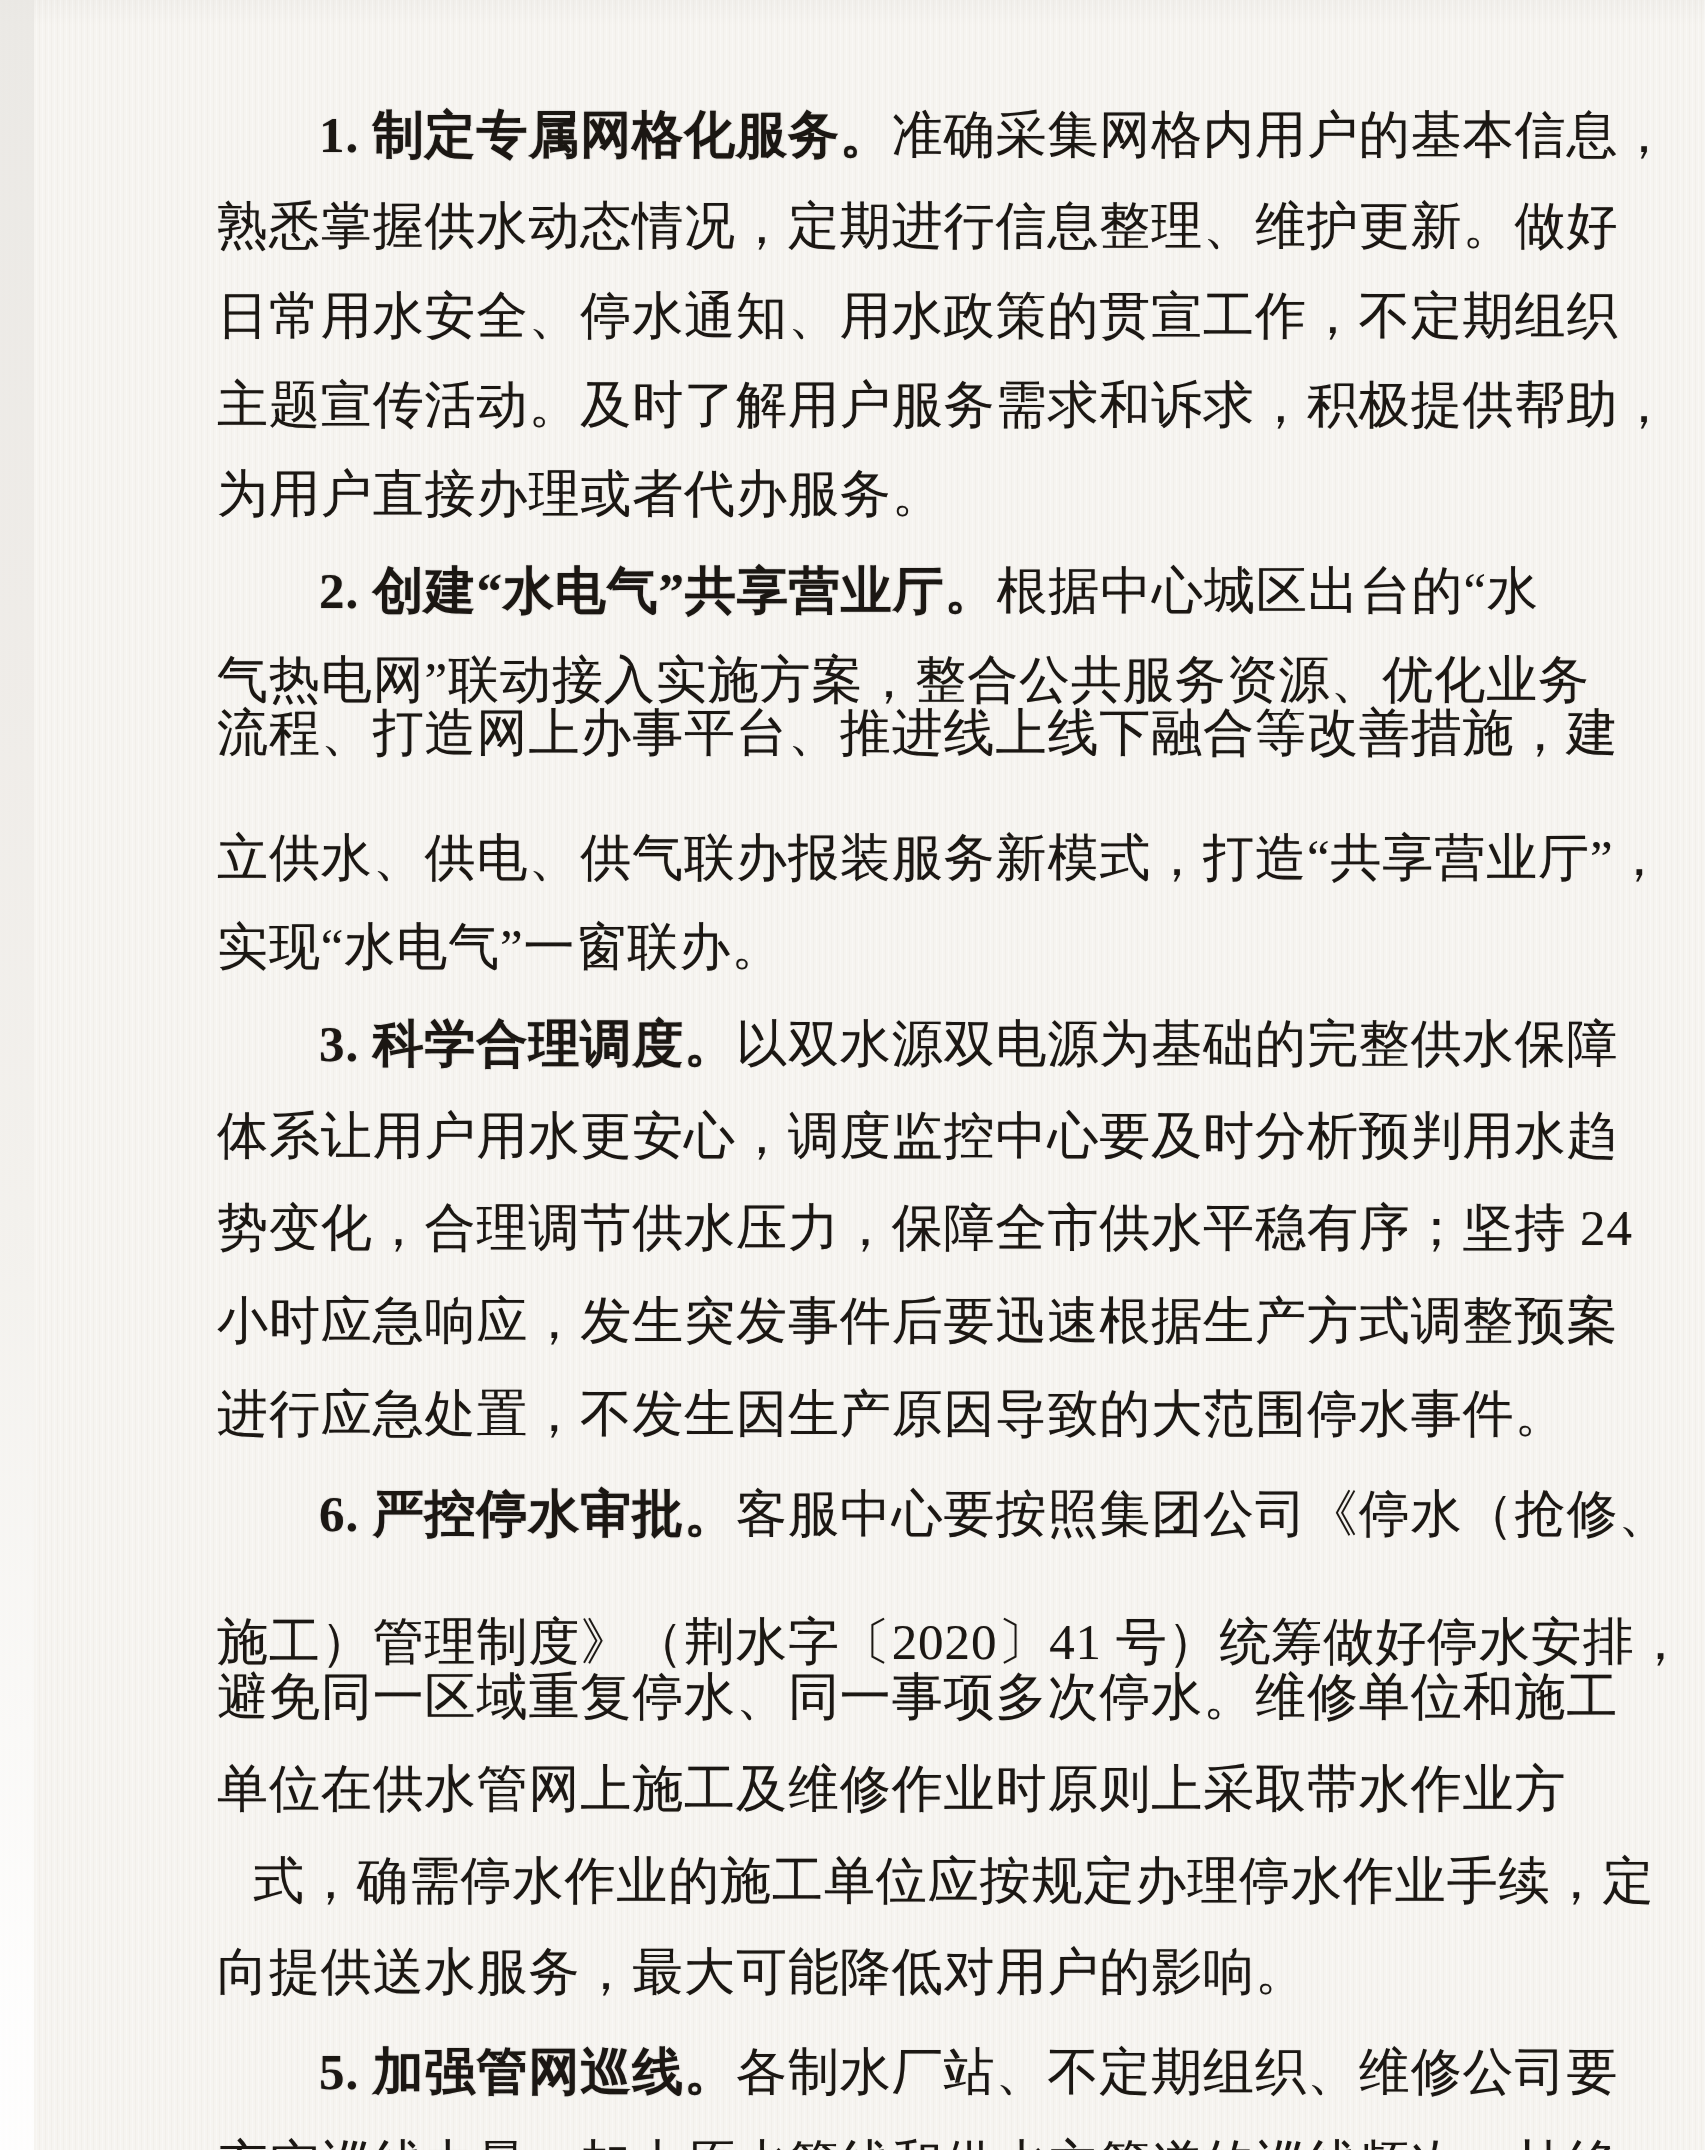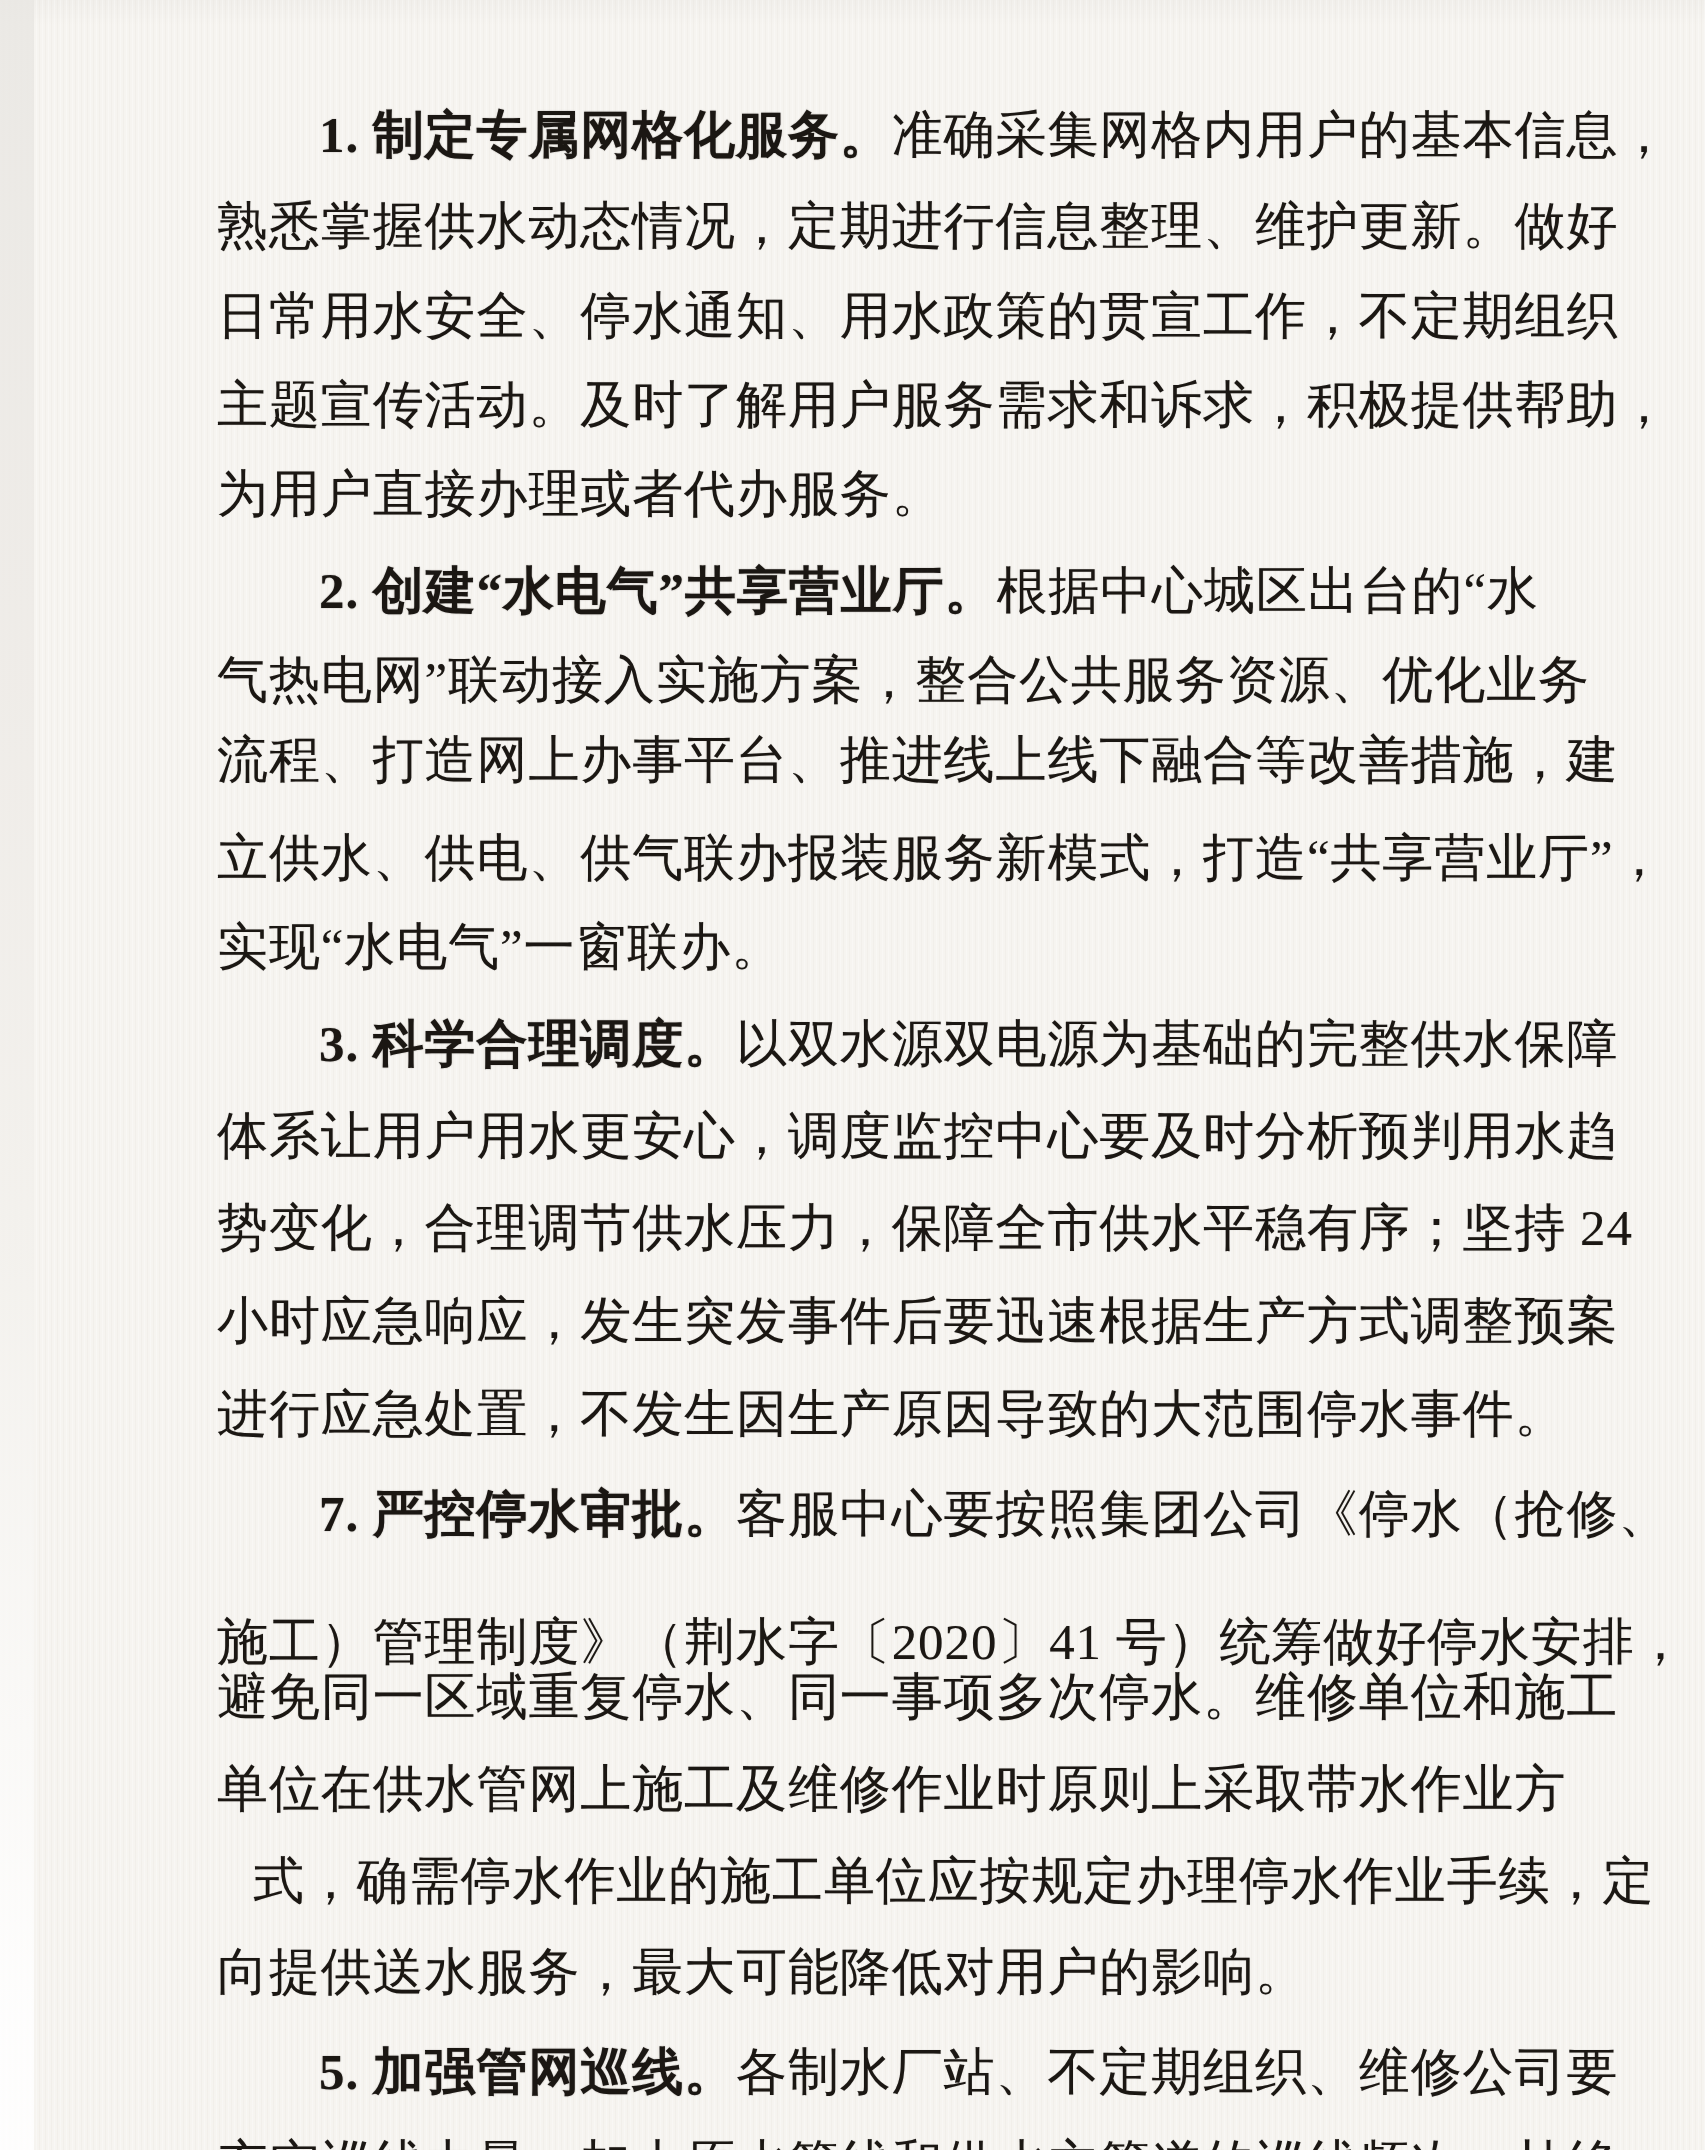--- a/index.html
+++ b/index.html
@@ -53,29 +53,29 @@
   <div class="scan-area">
     <div class="left-edge"></div>
     <div id="text-layer">
         <div class="line indent" style="top: 103px;"><span class="seg bold">1. 制定专属网格化服务。</span><span class="seg">准确采集网格内用户的基本信息，</span></div>
         <div class="line" style="top: 194px;"><span class="seg">熟悉掌握供水动态情况，定期进行信息整理、维护更新。做好</span></div>
         <div class="line" style="top: 284px;"><span class="seg">日常用水安全、停水通知、用水政策的贯宣工作，不定期组织</span></div>
         <div class="line" style="top: 373px;"><span class="seg">主题宣传活动。及时了解用户服务需求和诉求，积极提供帮助，</span></div>
         <div class="line" style="top: 462px;"><span class="seg">为用户直接办理或者代办服务。</span></div>
         <div class="line indent" style="top: 559px;"><span class="seg bold">2. 创建“水电气”共享营业厅。</span><span class="seg">根据中心城区出台的“水</span></div>
         <div class="line" style="top: 648px;"><span class="seg">气热电网”联动接入实施方案，整合公共服务资源、优化业务</span></div>
-        <div class="line" style="top: 728px;"><span class="seg">流程、打造网上办事平台、推进线上线下融合等改善措施，建</span></div>
+        <div class="line" style="top: 701px;"><span class="seg">流程、打造网上办事平台、推进线上线下融合等改善措施，建</span></div>
         <div class="line" style="top: 826px;"><span class="seg">立供水、供电、供气联办报装服务新模式，打造“共享营业厅”，</span></div>
         <div class="line" style="top: 915px;"><span class="seg">实现“水电气”一窗联办。</span></div>
         <div class="line indent" style="top: 1012px;"><span class="seg bold">3. 科学合理调度。</span><span class="seg">以双水源双电源为基础的完整供水保障</span></div>
         <div class="line" style="top: 1104px;"><span class="seg">体系让用户用水更安心，调度监控中心要及时分析预判用水趋</span></div>
         <div class="line" style="top: 1196px;"><span class="seg">势变化，合理调节供水压力，保障全市供水平稳有序；坚持 24</span></div>
         <div class="line" style="top: 1289px;"><span class="seg">小时应急响应，发生突发事件后要迅速根据生产方式调整预案</span></div>
         <div class="line" style="top: 1382px;"><span class="seg">进行应急处置，不发生因生产原因导致的大范围停水事件。</span></div>
-        <div class="line indent" style="top: 1482px;"><span class="seg bold">7. 严控停水审批。</span><span class="seg">客服中心要按照集团公司《停水（抢修、</span></div>
+        <div class="line indent" style="top: 1482px;"><span class="seg bold">6. 严控停水审批。</span><span class="seg">客服中心要按照集团公司《停水（抢修、</span></div>
         <div class="line" style="top: 1574px; margin-top: 36px;"><span class="seg">施工）管理制度》（荆水字〔2020〕41 号）统筹做好停水安排，</span></div>
         <div class="line" style="top: 1665px;"><span class="seg">避免同一区域重复停水、同一事项多次停水。维修单位和施工</span></div>
         <div class="line" style="top: 1757px;"><span class="seg">单位在供水管网上施工及维修作业时原则上采取带水作业方</span></div>
         <div class="line" style="top: 1849px; margin-left: 36px;"><span class="seg">式，确需停水作业的施工单位应按规定办理停水作业手续，定</span></div>
         <div class="line" style="top: 1940px;"><span class="seg">向提供送水服务，最大可能降低对用户的影响。</span></div>
         <div class="line indent" style="top: 2040px;"><span class="seg bold">5. 加强管网巡线。</span><span class="seg">各制水厂站、不定期组织、维修公司要</span></div>
         <div class="line" style="top: 2132px;"><span class="seg">充实巡线力量，加大原水管线和供水主管道的巡线频次，杜绝</span></div>
       </div>
 
   </div>

